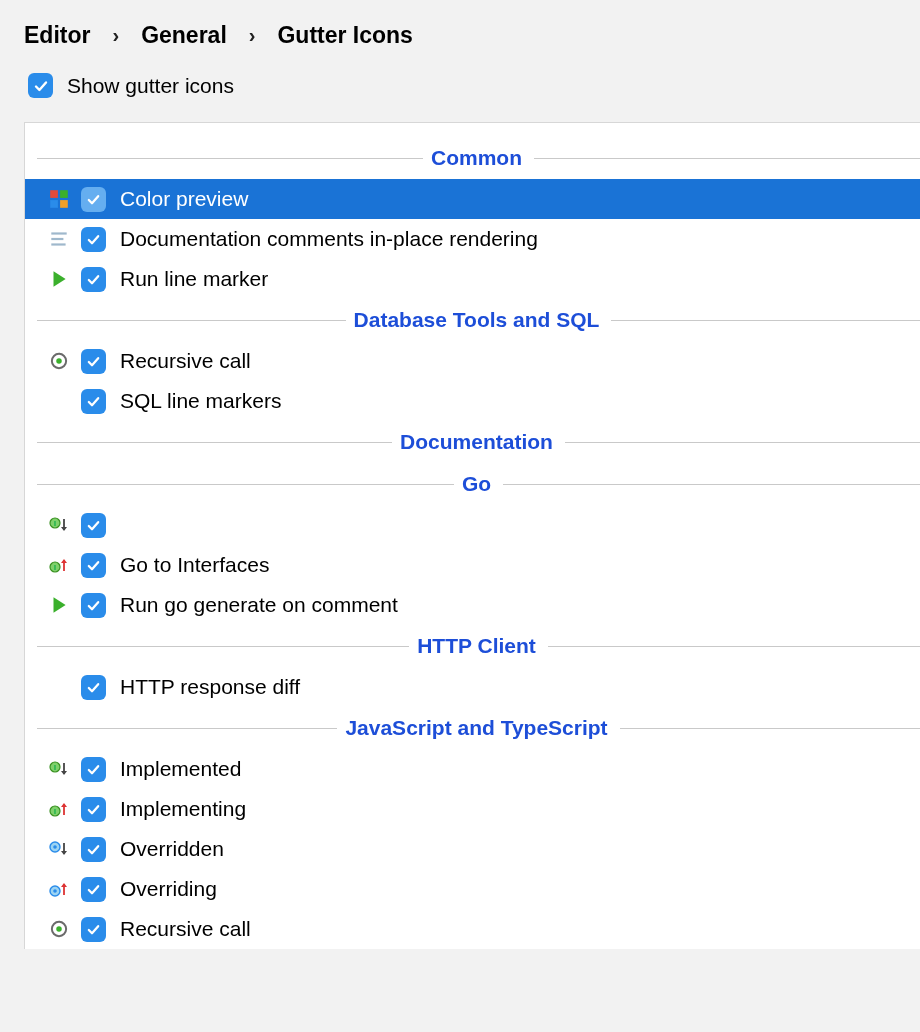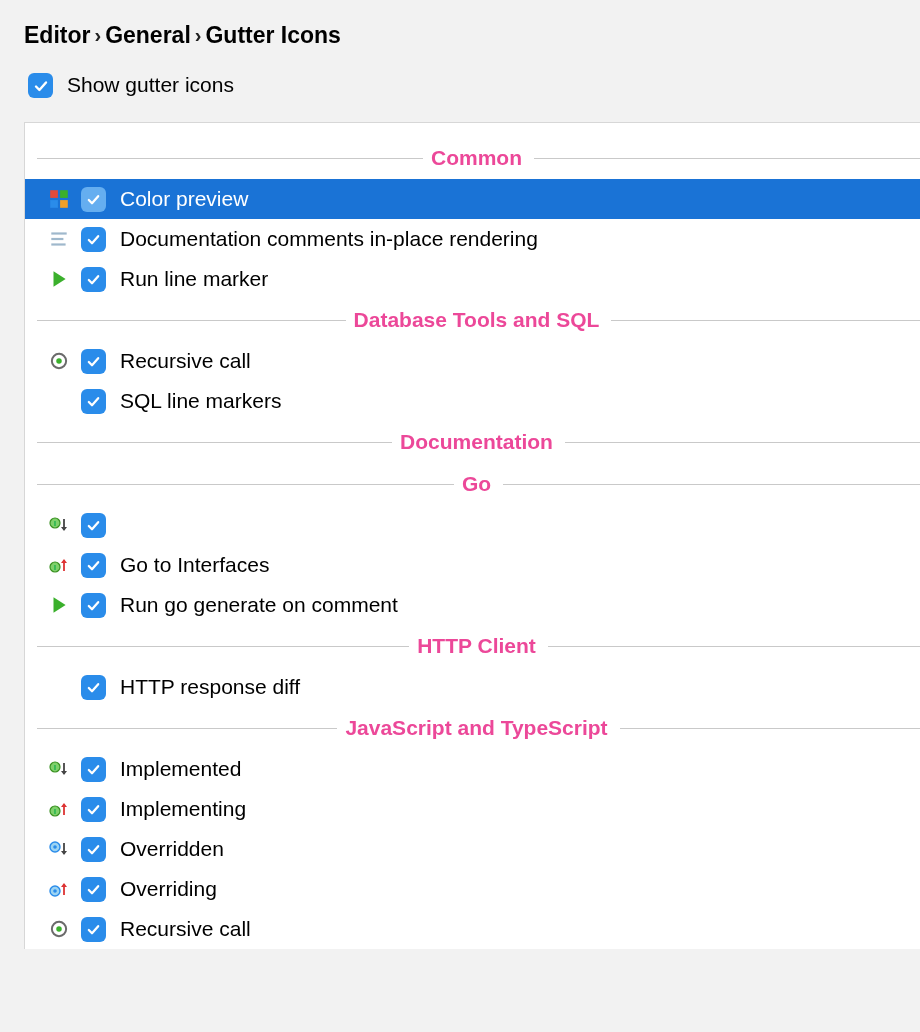--- a/index.html
+++ b/index.html
@@ -10,45 +10,45 @@
     height: 1032px;
     overflow: hidden;
     color: #000;
   }
   .breadcrumb {
     padding: 22px 24px 18px;
     font-size: 23px;
     font-weight: 700;
     display: flex;
     align-items: center;
-    gap: 4px;
+    gap: 22px;
   }
   .breadcrumb .chevron {
     font-size: 20px;
     font-weight: 600;
     color: #222;
   }
   .top-option {
     padding: 6px 24px 24px 28px;
     display: flex;
-    align-items: flex-start;
+    align-items: center;
     gap: 14px;
     font-size: 21px;
   }
   .panel {
     margin-left: 24px;
     background: #fff;
     border-top: 1px solid #d7d7d7;
     border-left: 1px solid #d7d7d7;
   }
   .group-header {
     display: flex;
     align-items: center;
     height: 42px;
-    color: #ec4899;
+    color: #1d4ed8;
     font-size: 21px;
     font-weight: 600;
     padding-left: 12px;
   }
   .group-header .line-left {
     height: 1px;
     background: #c9c9c9;
     width: 12px;
     flex: none;
     display: none;

